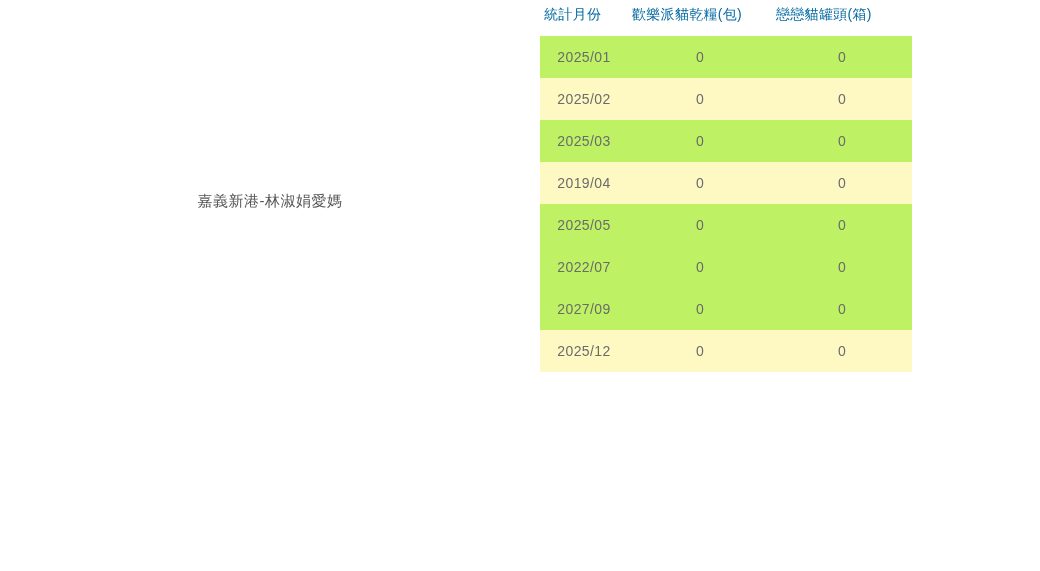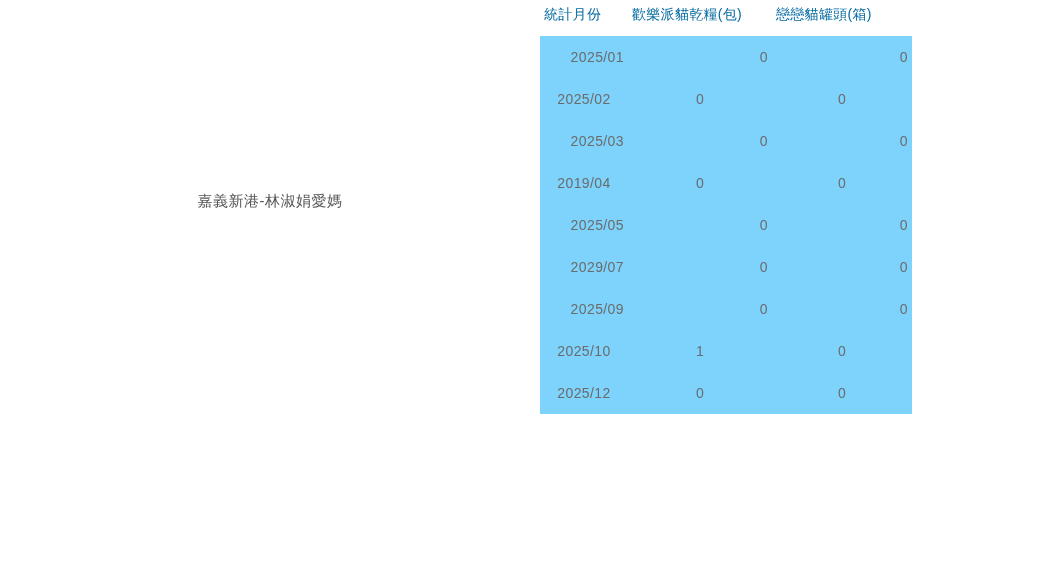--- a/index.html
+++ b/index.html
@@ -57,25 +57,24 @@
   }
   table.stats td {
     font-size: 14px;
     color: #6b6b6b;
     padding: 13px 4px;
     text-align: center;
     vertical-align: middle;
     letter-spacing: 0.4px;
   }
   table.stats tr.odd td {
-    background: #7dd3fc;
-    text-align: right;
+    background: #bef264;
   }
   table.stats tr.even td {
-    background: #7dd3fc;
+    background: #fef9c3;
   }
   col.c-month { width: 88px; }
   col.c-v1 { width: 144px; }
   col.c-v2 { width: 140px; }
 </style>
 </head>
 <body>
 
 <div class="page">
 
@@ -117,32 +116,27 @@
           <td>2019/04</td>
           <td>0</td>
           <td>0</td>
         </tr>
         <tr class="odd">
           <td>2025/05</td>
           <td>0</td>
           <td>0</td>
         </tr>
         <tr class="odd">
-          <td>2029/07</td>
+          <td>2022/07</td>
           <td>0</td>
           <td>0</td>
         </tr>
         <tr class="odd">
-          <td>2025/09</td>
+          <td>2027/09</td>
           <td>0</td>
-          <td>0</td>
-        </tr>
-        <tr class="even">
-          <td>2025/10</td>
-          <td>1</td>
           <td>0</td>
         </tr>
         <tr class="even">
           <td>2025/12</td>
           <td>0</td>
           <td>0</td>
         </tr>
       </tbody>
     </table>
   </div>

